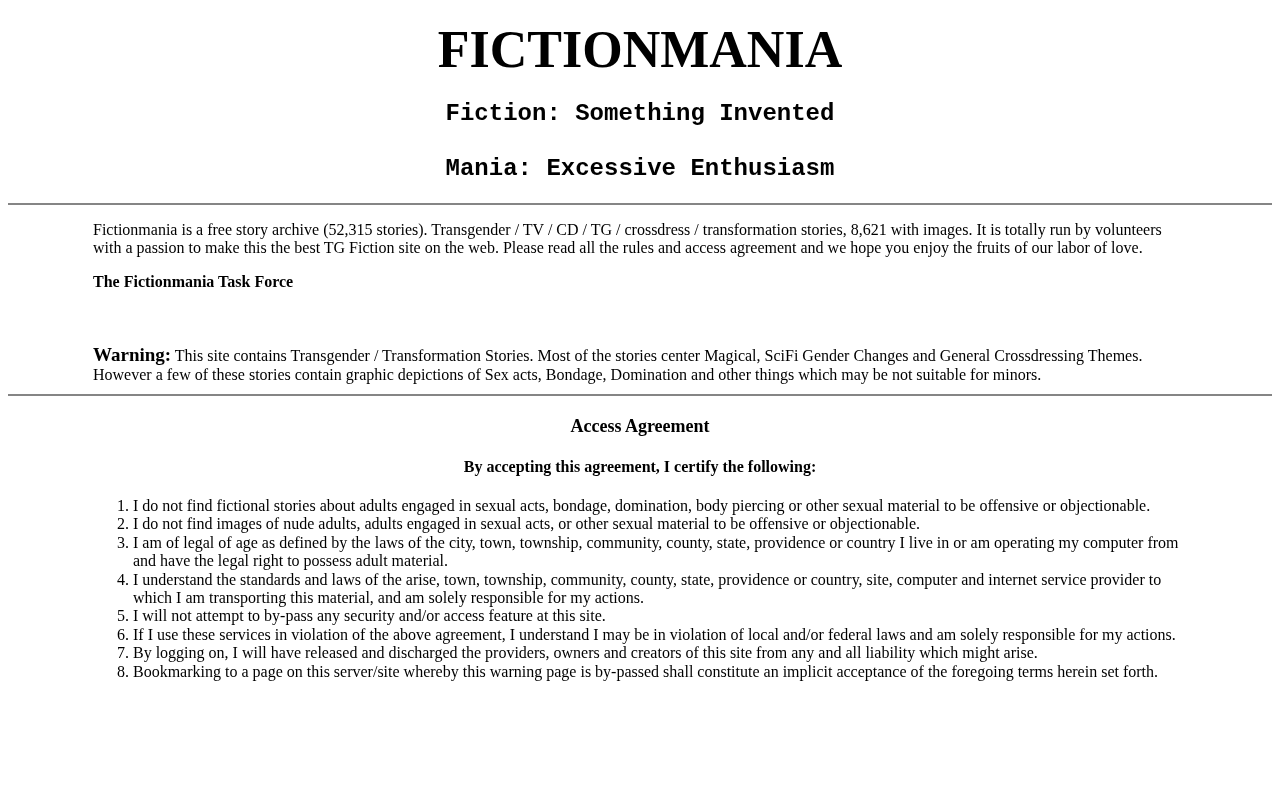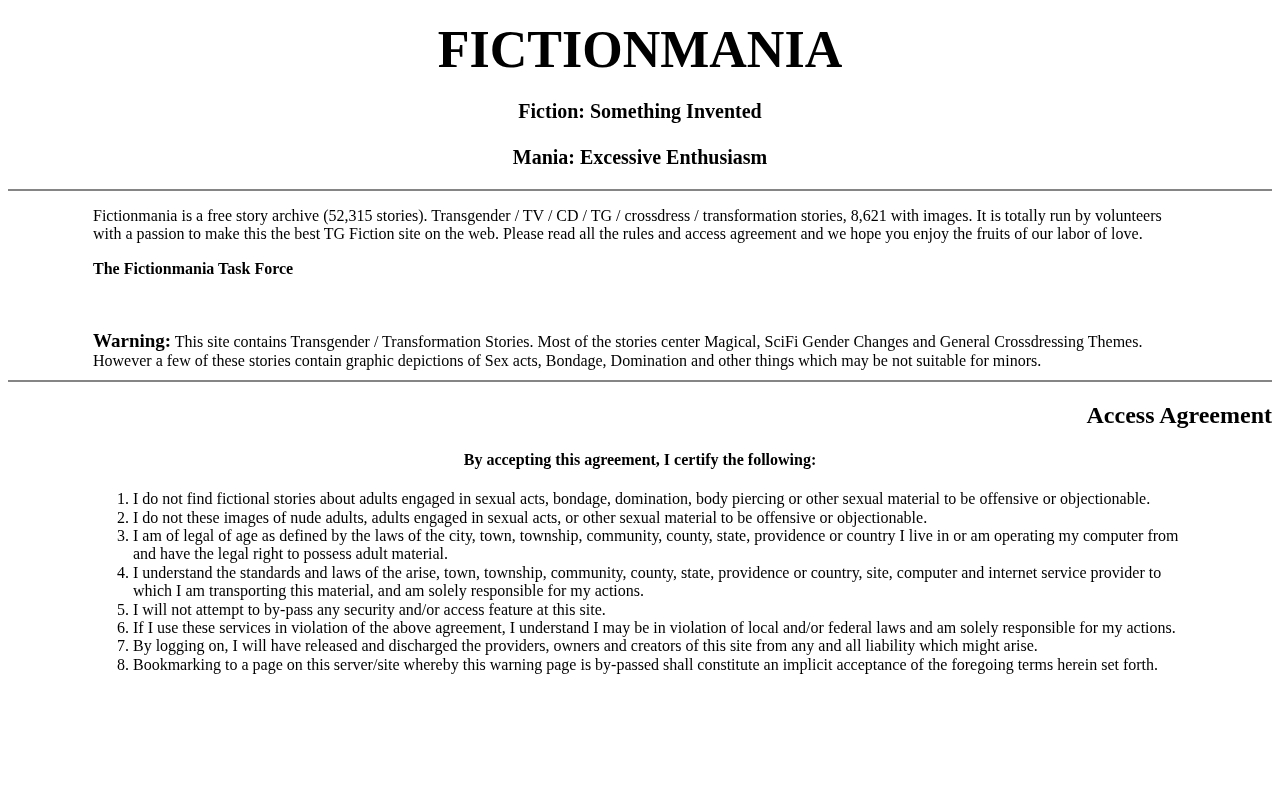--- a/index.html
+++ b/index.html
@@ -14,28 +14,29 @@
     line-height: 1.15;
   }
   h1.site-title {
     text-align: center;
     font-size: 52px;
     font-weight: bold;
     margin: 12px 0 18px 0;
   }
   h2.site-subtitle {
     text-align: center;
-    font-size: 20px;
+    font-size: 24px;
     font-weight: bold;
     margin: 20px 0;
     line-height: 1.15;
+    font-family: Liberation Mono, monospace;
   }
   h2.section-heading {
-    text-align: right;
-    font-size: 24px;
+    text-align: center;
+    font-size: 18px;
     font-weight: bold;
     margin: 20px 0;
   }
   h4.center-bold {
     text-align: center;
     font-size: 16px;
     font-weight: bold;
     margin: 21px 0;
   }
   h4.footer-line {
@@ -103,21 +104,21 @@
 
   <hr class="rule">
 
   <h2 class="section-heading">Access Agreement</h2>
 
   <h4 class="center-bold">By accepting this agreement, I certify the following:</h4>
 
   <div class="indent">
     <ol class="agreement-list">
       <li>I do not find fictional stories about adults engaged in sexual acts, bondage, domination, body piercing or other sexual material to be offensive or objectionable.</li>
-      <li>I do not these images of nude adults, adults engaged in sexual acts, or other sexual material to be offensive or objectionable.</li>
+      <li>I do not find images of nude adults, adults engaged in sexual acts, or other sexual material to be offensive or objectionable.</li>
       <li>I am of legal of age as defined by the laws of the city, town, township, community, county, state, providence or country I live in or am operating my computer from and have the legal right to possess adult material.</li>
       <li>I understand the standards and laws of the arise, town, township, community, county, state, providence or country, site, computer and internet service provider to which I am transporting this material, and am solely responsible for my actions.</li>
       <li>I will not attempt to by-pass any security and/or access feature at this site.</li>
       <li>If I use these services in violation of the above agreement, I understand I may be in violation of local and/or federal laws and am solely responsible for my actions.</li>
       <li>By logging on, I will have released and discharged the providers, owners and creators of this site from any and all liability which might arise.</li>
       <li>Bookmarking to a page on this server/site whereby this warning page is by-passed shall constitute an implicit acceptance of the foregoing terms herein set forth.</li>
     </ol>
   </div>
 
 

